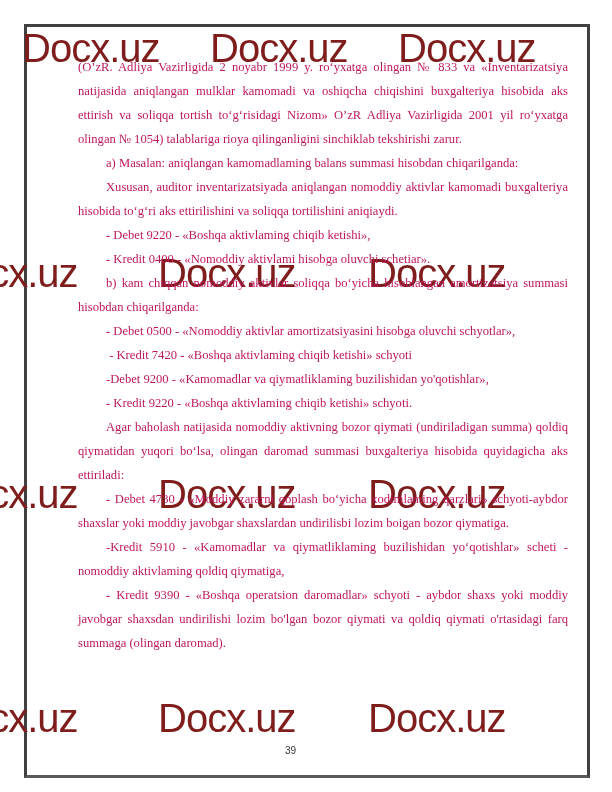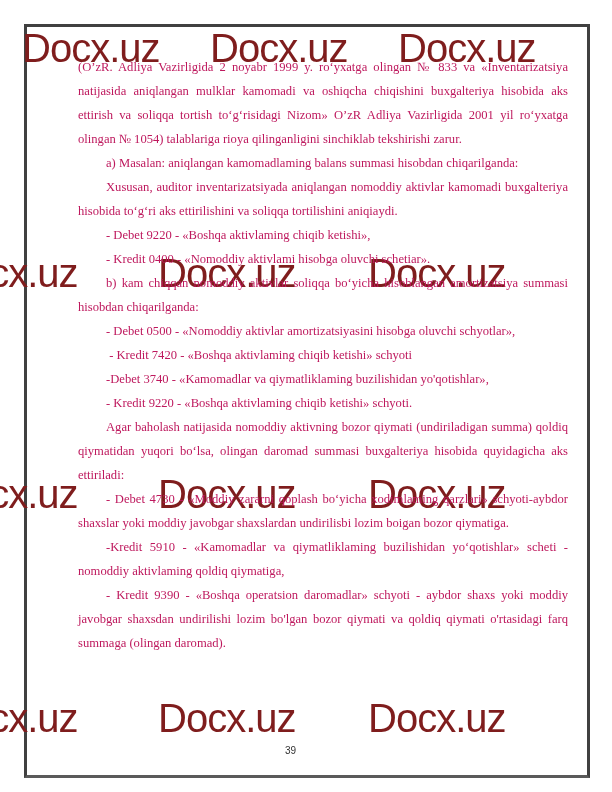--- a/index.html
+++ b/index.html
@@ -54,21 +54,21 @@
 
 <div class="content">
   <p class="para">(O’zR. Adliya Vazirligida 2 noyabr 1999 y. ro‘yxatga olingan № 833 va «Inventarizatsiya natijasida aniqlangan mulklar kamomadi va oshiqcha chiqishini buxgalteriya hisobida aks ettirish va soliqqa tortish to‘g‘risidagi Nizom» O’zR Adliya Vazirligida 2001 yil ro‘yxatga olingan № 1054) talablariga rioya qilinganligini sinchiklab tekshirishi zarur.</p>
   <p class="para indent">a) Masalan: aniqlangan kamomadlaming balans summasi hisobdan chiqarilganda:</p>
   <p class="para indent">Xususan, auditor inventarizatsiyada aniqlangan nomoddiy aktivlar kamomadi buxgalteriya hisobida to‘g‘ri aks ettirilishini va soliqqa tortilishini aniqiaydi.</p>
   <p class="para indent">- Debet 9220 - «Boshqa aktivlaming chiqib ketishi»,</p>
   <p class="para indent">- Kredit 0400 - «Nomoddiy aktivlami hisobga oluvchi schetiar».</p>
   <p class="para indent">b) kam chiqqan nomoddiy aktivlar soliqqa bo‘yicha hisoblangan amortizatsiya summasi hisobdan chiqarilganda:</p>
   <p class="para indent">- Debet 0500 - «Nomoddiy aktivlar amortizatsiyasini hisobga oluvchi schyotlar»,</p>
   <p class="para indent" style="white-space:pre-wrap;"> - Kredit 7420 - «Boshqa aktivlaming chiqib ketishi» schyoti</p>
-  <p class="para indent">-Debet 3740 - «Kamomadlar va qiymatliklaming buzilishidan yo'qotishlar»,</p>
+  <p class="para indent">-Debet 9200 - «Kamomadlar va qiymatliklaming buzilishidan yo'qotishlar»,</p>
   <p class="para indent">- Kredit 9220 - «Boshqa aktivlaming chiqib ketishi» schyoti.</p>
   <p class="para indent">Agar baholash natijasida nomoddiy aktivning bozor qiymati (undiriladigan summa) qoldiq qiymatidan yuqori bo‘lsa, olingan daromad summasi buxgalteriya hisobida quyidagicha aks ettiriladi:</p>
   <p class="para indent">- Debet 4730 - «Moddiy zararni qoplash bo‘yicha xodimlaming qarzlari» schyoti-aybdor shaxslar yoki moddiy javobgar shaxslardan undirilisbi lozim boigan bozor qiymatiga.</p>
   <p class="para indent">-Kredit 5910 - «Kamomadlar va qiymatliklaming buzilishidan yo‘qotishlar» scheti - nomoddiy aktivlaming qoldiq qiymatiga,</p>
   <p class="para indent">- Kredit 9390 - «Boshqa operatsion daromadlar» schyoti - aybdor shaxs yoki moddiy javobgar shaxsdan undirilishi lozim bo'lgan bozor qiymati va qoldiq qiymati o'rtasidagi farq summaga (olingan daromad).</p>
 </div>
 
 <div class="page-number">39</div>
 
 </body></html>

